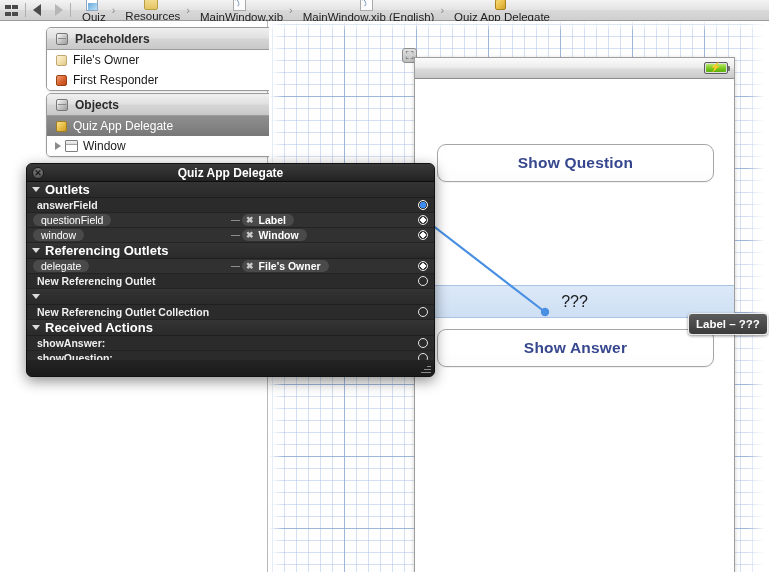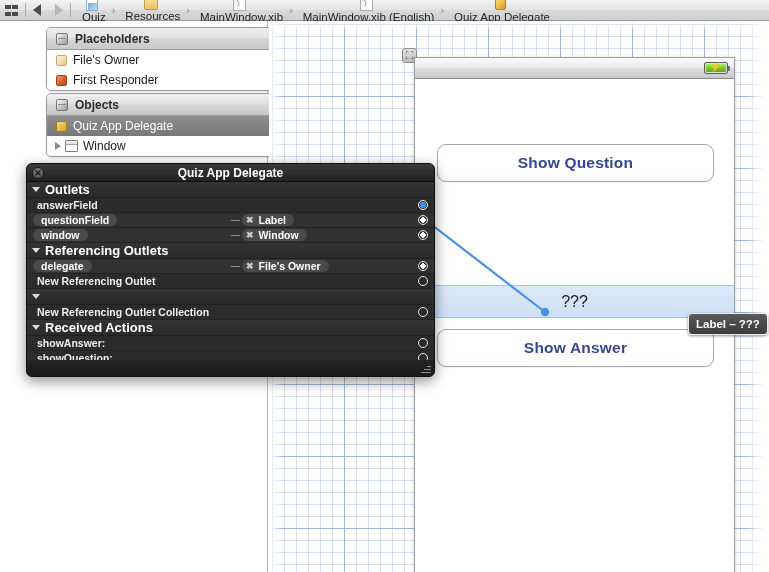--- a/index.html
+++ b/index.html
@@ -200,21 +200,21 @@
     border-right: 4.5px solid transparent; border-top: 5px solid #dcdcdc;
     margin-right: 5px; flex: none; }
   .hud-row {
     height: 15px; display: flex; align-items: center; position: relative;
     border-bottom: 1px solid #232323; padding-left: 10px;
   }
   .hud-row.alt { background: #313131; }
   .hud-row .pill {
     display: flex; align-items: center; height: 12px; padding: 0 8px;
     border-radius: 6px; background: #4a4a4a; color: #ffffff;
-    font-size: 10.5px; font-weight: bold; margin-left: -4px;
+    font-size: 10.5px; font-weight: normal; margin-left: -4px;
   }
   .hud-row .plain-label { font-size: 10.5px; font-weight: bold; color: #efefef; }
   .dest-wrap { position: absolute; left: 204px; display: flex; align-items: center; }
   .dash { width: 9px; height: 1px; background: #8d8d8d; margin-right: 2px; }
   .dest-pill { display: flex; align-items: center; height: 12px; padding: 0 8px 0 4px;
     border-radius: 6px; background: #4a4a4a; color: #ffffff;
     font-size: 10.5px; font-weight: bold; }
   .x-glyph { font-size: 9px; color: #c9c9c9; margin-right: 5px; line-height: 1; }
   .socket { position: absolute; right: 6px; top: 50%; transform: translateY(-50%);
     width: 10px; height: 10px; border-radius: 50%;

